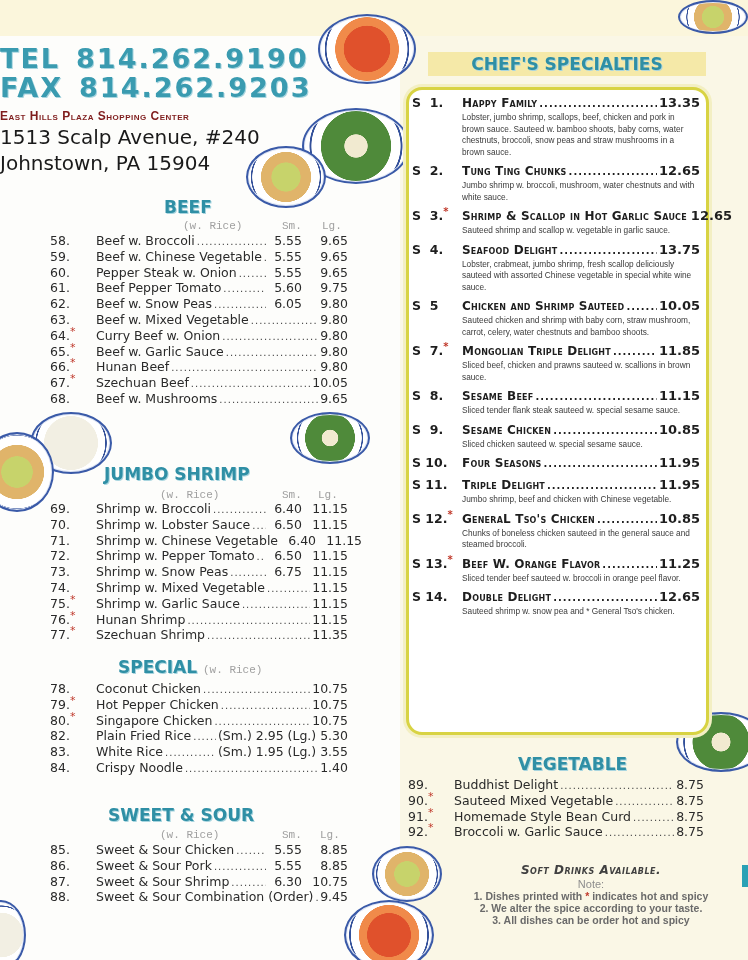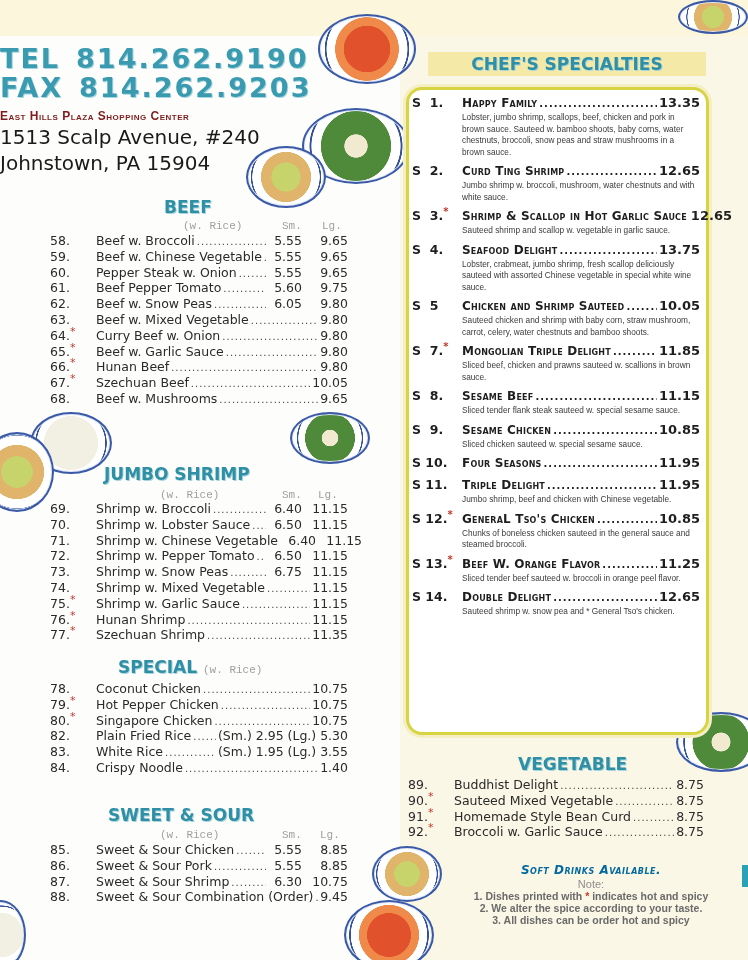--- a/index.html
+++ b/index.html
@@ -112,21 +112,21 @@
   .spec-desc {
     margin-left: 50px; font-family: "Liberation Sans", sans-serif; font-size: 9px;
     color: #3a3a3a; line-height: 11.5px; transform: scaleX(0.92); transform-origin: left;
     width: 255px;
   }
 
   
   .notes { position: absolute; left: 466px; top: 862px; width: 250px; text-align: center; }
   .soft {
     font-family: "DejaVu Sans", sans-serif; font-weight: bold; font-style: italic;
-    font-variant: small-caps; font-size: 12px; color: #0369a1; letter-spacing: 0.5px;
+    font-variant: small-caps; font-size: 12px; color: #404040; letter-spacing: 0.5px;
     line-height: 16px;
   }
   .note-title { font-family: "Liberation Sans", sans-serif; font-size: 11px; color: #8d8d8d; line-height: 12px; }
   .note-line {
     font-family: "Liberation Sans", sans-serif; font-weight: bold; font-size: 10.5px;
     color: #6a6a6a; line-height: 12px; white-space: nowrap;
   }
   .note-line .star { color: #c0392b; }
   .teal-edge { position: absolute; left: 742px; top: 865px; width: 6px; height: 22px; background: #2aa1b5; }
 </style>
@@ -390,21 +390,21 @@
           <span class="spec-code"><span style="white-space:pre">S  1.</span></span>
           <span class="spec-name">Happy Family</span>
           <span class="dots"></span>
           <span class="spec-price">13.35</span>
         </div>
         <div class="spec-desc">Lobster, jumbo shrimp, scallops, beef, chicken and pork in brown sauce. Sauteed w. bamboo shoots, baby corns, water chestnuts,  broccoli, snow peas and straw mushrooms in a brown sauce.</div>
       </div>
       <div class="spec">
         <div class="spec-line">
           <span class="spec-code"><span style="white-space:pre">S  2.</span></span>
-          <span class="spec-name">Curd Ting Shrimp</span>
+          <span class="spec-name">Tung Ting Chunks</span>
           <span class="dots"></span>
           <span class="spec-price">12.65</span>
         </div>
         <div class="spec-desc">Jumbo shrimp w. broccoli, mushroom, water chestnuts and with white sauce.</div>
       </div>
       <div class="spec">
         <div class="spec-line">
           <span class="spec-code"><span style="white-space:pre">S  3.</span><span class="star">*</span></span>
           <span class="spec-name">Shrimp &amp; Scallop in Hot Garlic Sauce</span>
           <span class="dots"></span>

